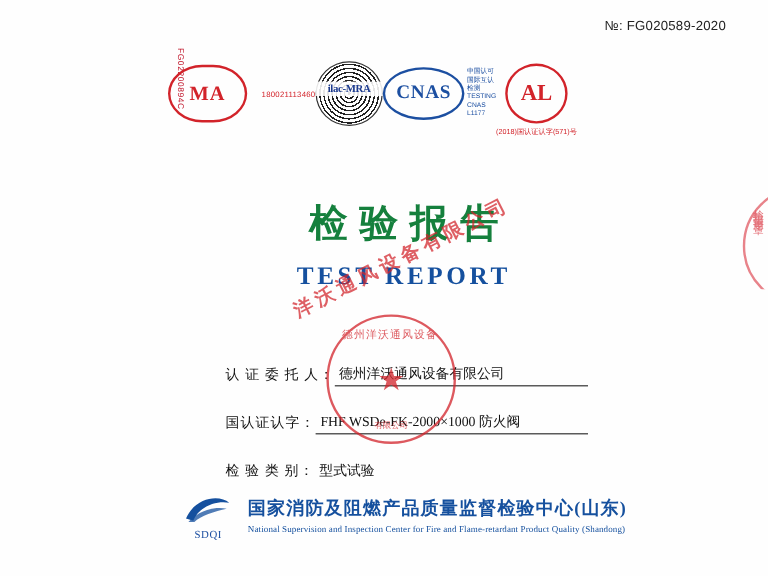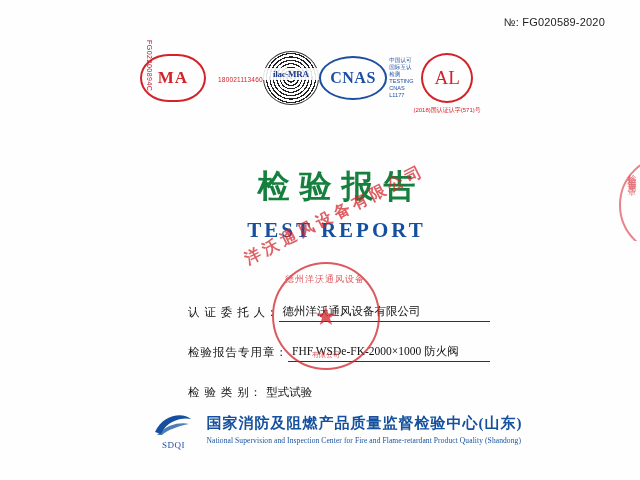--- a/index.html
+++ b/index.html
@@ -144,21 +144,21 @@
   .cnas-block { display: flex; align-items: center; }
 
   
   .cal-wrap { width: 56px; height: 54px; position: relative; }
   .cal-circle {
     position: absolute; inset: 2px;
     border: 2px solid #d2232a;
     border-radius: 50%;
     display: flex; align-items: center; justify-content: center;
     color: #d2232a;
-    font-weight: normal;
+    font-weight: bold;
     font-size: 19px;
     font-family: "Liberation Serif", serif;
   }
   .cal-note {
     position: absolute;
     left: -14px; right: -14px;
     bottom: -10px;
     text-align: center;
     font-size: 6px;
     color: #d2232a;
@@ -400,21 +400,21 @@
 
   <div class="title-cn">检验报告</div>
   <div class="title-en">TEST REPORT</div>
 
   <div class="fields">
     <div class="field-row">
       <span class="field-label">认 证 委 托 人：</span>
       <span class="field-value">德州洋沃通风设备有限公司</span>
     </div>
     <div class="field-row">
-      <span class="field-label">检验报告专用章：</span>
+      <span class="field-label">国认证认字：</span>
       <span class="field-value">FHF WSDe-FK-2000×1000 防火阀</span>
     </div>
     <div class="field-row no-line">
       <span class="field-label">检 验 类 别：</span>
       <span class="field-value">型式试验</span>
     </div>
   </div>
 
   <div class="stamp-round">
     <div class="arc-top">德州洋沃通风设备</div>

